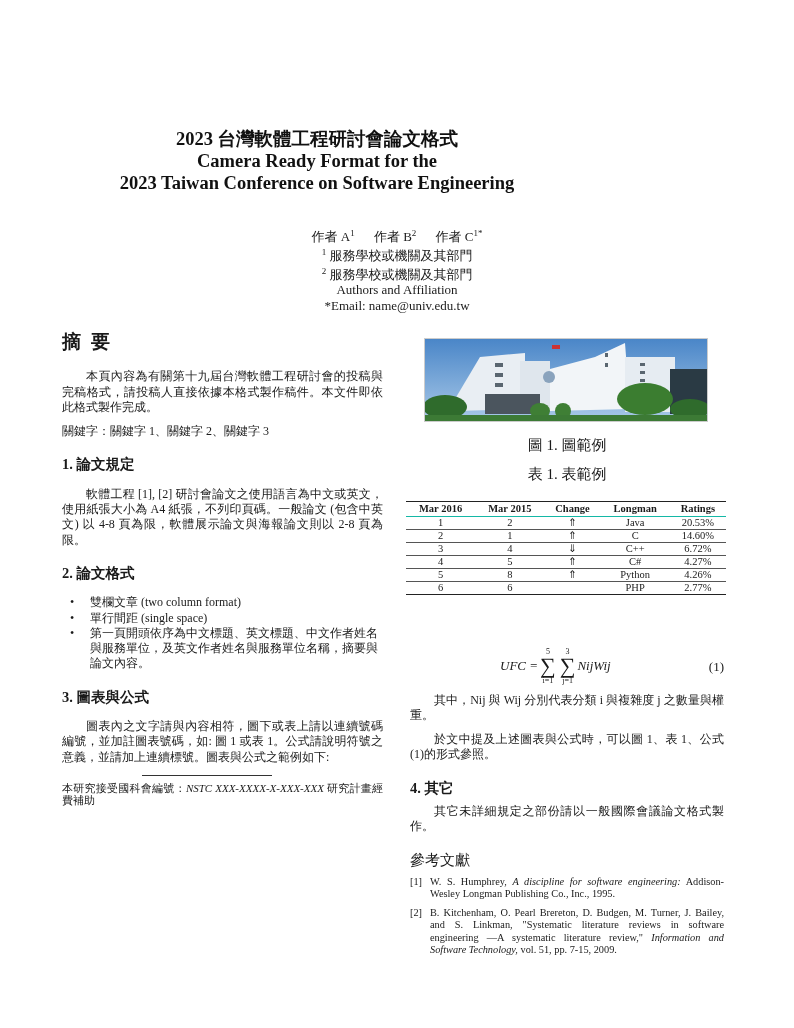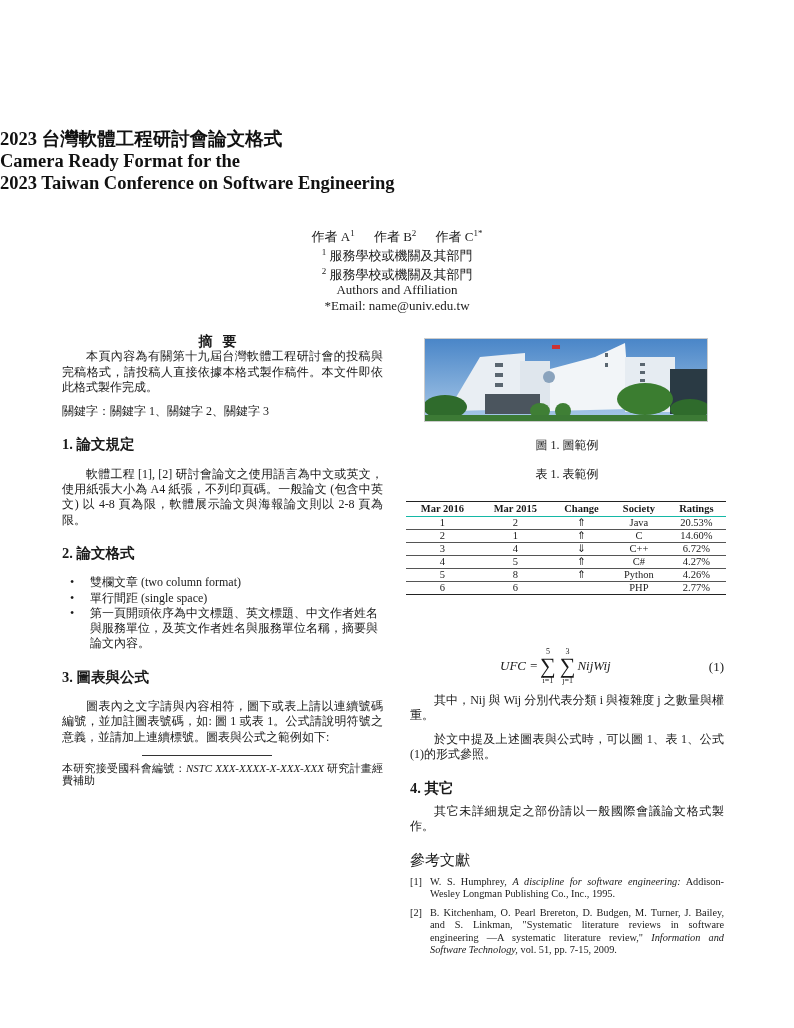--- a/index.html
+++ b/index.html
@@ -1,39 +1,39 @@
 <!DOCTYPE html>
 <html><head>
 <meta charset="utf-8">
 <style>
   html, body { margin:0; padding:0; background:#ffffff; }
   body { width:794px; height:1028px; position:relative; overflow:hidden; color:#1a1a1a;
          font-family: "DejaVu Serif", "Liberation Serif", serif; }
-  .title-block { position:absolute; left:0; width:634px; top:128px; text-align:left; }
+  .title-block { position:absolute; left:0; width:634px; top:128px; text-align:center; }
   .title-line { font-family:"Liberation Serif", serif; font-weight:bold; font-size:18.5px; line-height:22px; color:#111; }
   .authors { position:absolute; left:0; width:794px; top:226px; text-align:center; font-family:Liberation Serif, serif; font-size:13px; line-height:15.5px; }
   .authors sup { font-size:9px; }
   .authors .names span { margin:0 8px; }
   .col { position:absolute; font-family:"Liberation Serif", serif; font-size:12px; line-height:15.3px; }
   .left { left:62px; width:321px; top:334px; }
   .right { left:410px; width:314px; top:338px; }
-  .abs-title { text-align:center; font-weight:bold; font-size:14px; letter-spacing:10px; }
+  .abs-title { font-weight:bold; font-size:19px; letter-spacing:10px; margin-bottom:20px; }
   p { margin:0; text-align:justify; }
   .indent { text-indent:2em; }
   .kw { margin-top:9px; }
   h2 { font-size:14.5px; font-weight:bold; margin:18px 0 14px 0; }
   h2.nomb { margin-bottom:8px; }
   ul { margin:12px 0 0 0; padding:0 0 0 28px; list-style:none; }
   ul li { position:relative; text-align:left; }
   ul li:before { content:"\2022"; position:absolute; left:-20px; }
   .intro { padding-left:33px; margin-top:0; }
   .footnote-rule { width:130px; border-top:1px solid #333; margin:10px 0 6px 80px; }
   .footnote { font-size:11px; line-height:12px; }
   .figure { width:282px; height:82px; margin-left:14px; position:relative; overflow:hidden; border:1px solid #ccc; }
-  .caption { text-align:center; font-size:12px; margin-top:16px; }
+  .caption { text-align:center; font-size:15px; margin-top:16px; }
   .caption.t { margin-top:14px; }
   table { border-collapse:collapse; width:320px; margin-top:18px; margin-left:-4px; font-size:10.5px; line-height:12px; }
   th { font-weight:bold; border-top:1.4px solid #222; border-bottom:1px solid #14b8a6; padding:1px 2px;margin-top:45px; }
   td { text-align:center; border-bottom:0.8px solid #555; padding:0 2px; }
   tr:last-child td { border-bottom:1.4px solid #222; }
   .eq { position:relative; height:44px; margin-top:50px; font-size:13px; }
   .eq .body { position:absolute; left:90px; top:2px; display:flex; align-items:center; font-style:italic; }
   .eq .sum { display:inline-flex; flex-direction:column; align-items:center; font-style:normal; margin:0 2px; }
   .eq .sum .big { font-size:22px; line-height:20px; }
   .eq .sum small { font-size:8px; line-height:9px; font-style:normal; }
@@ -123,21 +123,21 @@
   </div>
   <div class="caption">圖 1. 圖範例</div>
   <div class="caption t">表 1. 表範例</div>
 
   <table>
     <thead>
       <tr>
         <th>Mar 2016</th>
         <th>Mar 2015</th>
         <th>Change</th>
-        <th>Society</th>
+        <th>Longman</th>
         <th>Ratings</th>
       </tr>
     </thead>
     <tbody>
       <tr>
           <td>1</td>
           <td>2</td>
           <td>⇑</td>
           <td>Java</td>
           <td>20.53%</td>

